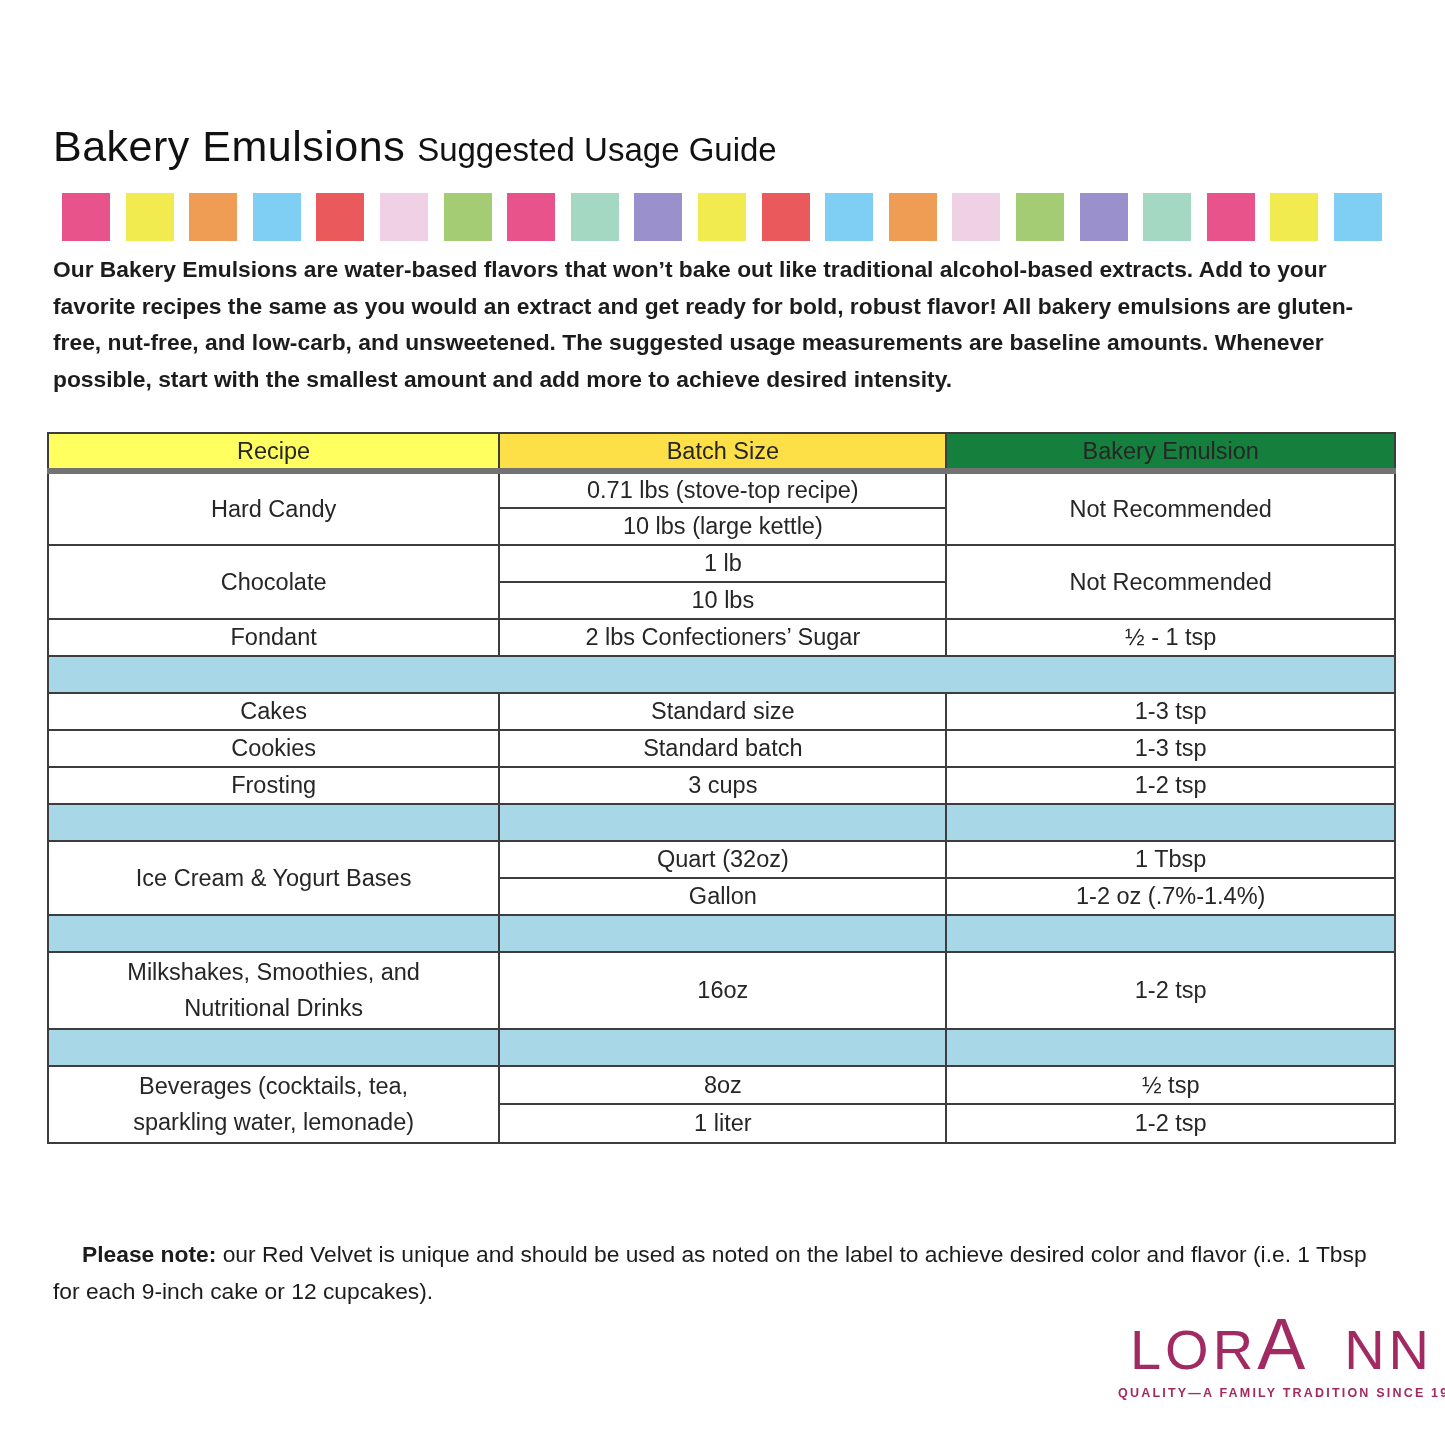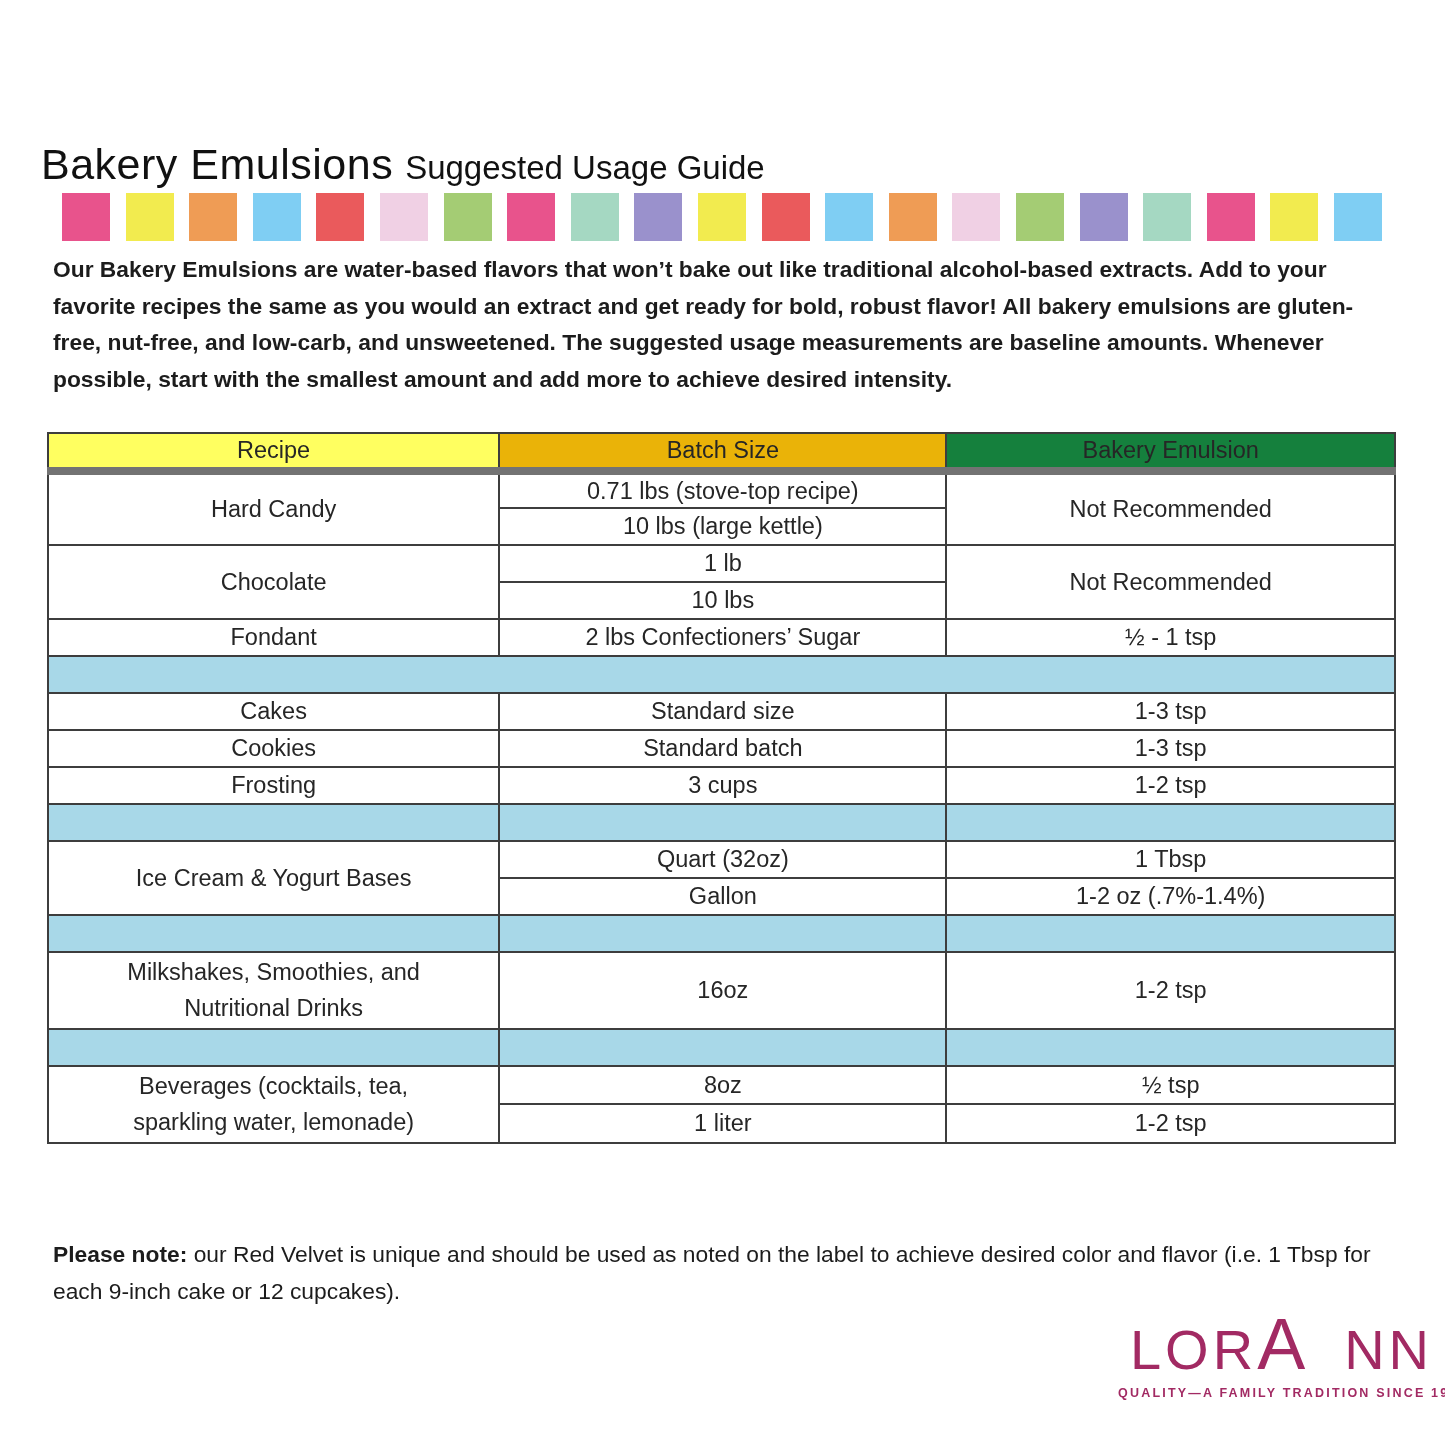--- a/index.html
+++ b/index.html
@@ -1,49 +1,49 @@
 <!DOCTYPE html>
 <html><head>
 <meta charset="utf-8">
 <style>
   * { margin:0; padding:0; box-sizing:border-box; }
   html,body { background:#ffffff; }
   body { font-family:"Liberation Sans", sans-serif; color:#1f1f1f; }
   .page { position:relative; width:1445px; height:1445px; background:#ffffff; overflow:hidden; }
 
   
-  .title { position:absolute; left:41px; top:122px; white-space:nowrap;margin-top:18px; }
+  .title { position:absolute; left:53px; top:122px; white-space:nowrap; }
   .title-main { font-size:43px; font-weight:400; color:#111; letter-spacing:0.5px; }
   .title-sub  { font-size:33px; font-weight:400; color:#111; margin-left:12px; }
 
   
   .strip { position:absolute; left:62px; top:193px; display:flex; gap:15.6px; }
   .swatch { width:48px; height:48px; flex:0 0 auto; }
 
   
   .intro { position:absolute; left:53px; top:251px; width:1346px;
            font-size:22.8px; line-height:36.5px; color:#1c1c1c;font-weight:bold; }
 
   
   table.usage { position:absolute; left:47px; top:432px; width:1349px;
                 border-collapse:collapse; table-layout:fixed;
                 border:2px solid #3d3d3d; }
   table.usage th, table.usage td {
       border:2px solid #3d3d3d; text-align:center; vertical-align:middle;
       font-size:23.5px; color:#262626; padding:1px 6px; overflow:hidden; }
   table.usage thead tr { height:38px; }
-  table.usage th { font-weight:400; border-bottom:8px solid #737373; }
+  table.usage th { font-weight:400; border-bottom:6px solid #737373; }
   table.usage tbody tr { height:37px; }
   table.usage tbody tr.tall { height:75px; }
   td.pre { white-space:pre-line; line-height:1.55; }
 
   
   .note { position:absolute; left:53px; top:1236px; width:1346px;
           font-size:22.8px; line-height:37px; color:#1c1c1c; }
-  .note .note-label { font-weight:bold; }
+  .note .note-label { font-weight:bold;margin-left:29px; }
 
   
   .logo { position:absolute; left:1118px; top:1308px; width:290px; text-align:center; }
   .logo-word { display:flex; justify-content:center; align-items:baseline; line-height:1; }
   .lg-lor, .lg-nn { font-size:56px; letter-spacing:4px; font-weight:400;margin-left:37px; }
   .lg-a { font-size:72px; letter-spacing:2px; font-weight:400; }
   .logo-tagline { margin-top:6px; font-size:12.5px; font-weight:bold;
                   letter-spacing:2.2px; white-space:nowrap; }
 </style>
 </head>
@@ -83,21 +83,21 @@
 
   <table class="usage">
     <colgroup>
       <col style="width:33.5%">
         <col style="width:33.2%">
         <col style="width:33.3%">
     </colgroup>
     <thead>
       <tr>
         <th style="background-color: rgb(255, 255, 96);">Recipe</th>
-        <th style="background-color: #eab308;">Batch Size</th>
+        <th style="background-color: #fde047;">Batch Size</th>
         <th style="background-color: #15803d;">Bakery Emulsion</th>
       </tr>
     </thead>
     <tbody>
       <tr>
         <td rowspan="2">Hard Candy</td>
         <td>0.71 lbs (stove-top recipe)</td>
         <td rowspan="2">Not Recommended</td>
       </tr>
       <tr>

